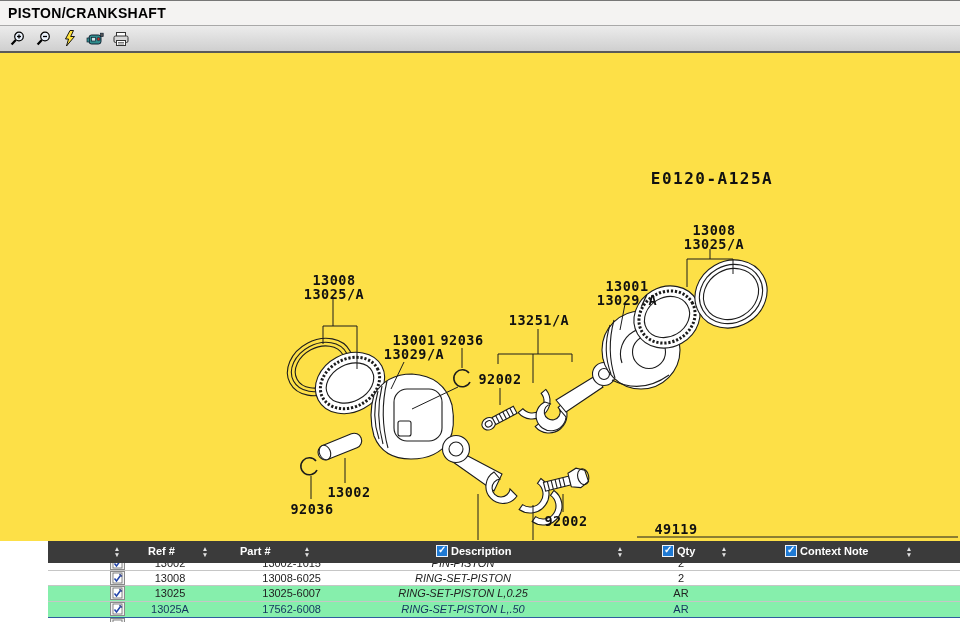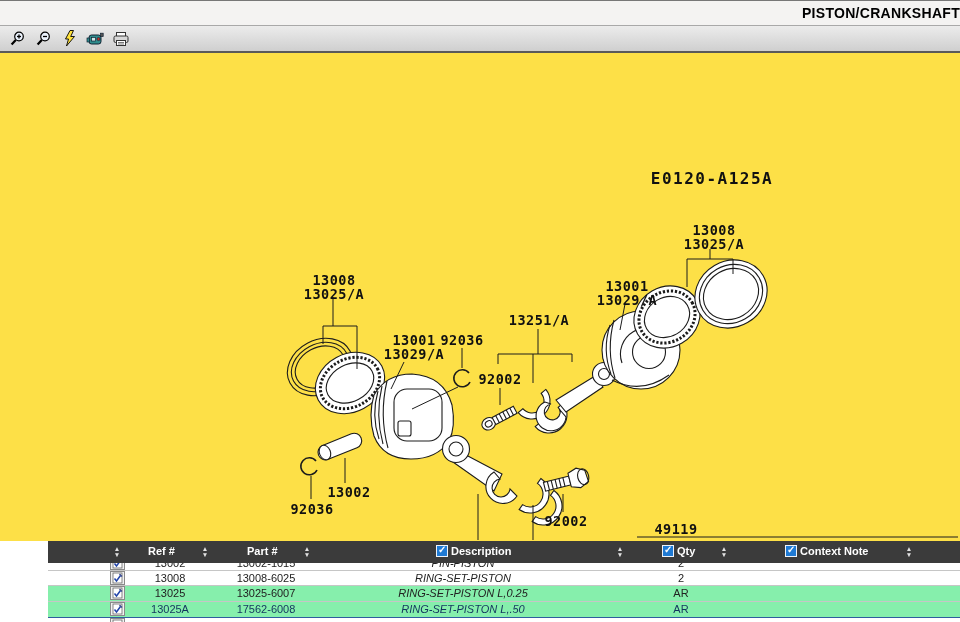--- a/index.html
+++ b/index.html
@@ -2,21 +2,21 @@
 <html><head>
 <meta charset="utf-8">
 <style>
   html,body{margin:0;padding:0;}
   body{width:960px;height:622px;overflow:hidden;background:#fff;
        font-family:"Liberation Sans", sans-serif;-webkit-font-smoothing:antialiased;}
   .app{position:relative;width:960px;height:622px;border-top:1px solid #777;box-sizing:border-box;background:#fff;}
 
   
   .titlebar{height:25px;background:#f4f3f2;border-bottom:1px solid #a9a9a9;
-            display:flex;align-items:center;padding-left:8px;box-sizing:border-box;justify-content:flex-end;}
+            display:flex;align-items:center;padding-left:8px;box-sizing:border-box;}
   .titlebar .title{font-size:14px;font-weight:bold;color:#000;letter-spacing:.3px;}
 
   
   .toolbar{height:27px;background:linear-gradient(#ececec,#cfcfcf);
            border-bottom:2px solid #5a5a5a;display:flex;align-items:center;
            padding-left:7px;box-sizing:border-box;gap:6px;}
   .tbtn{width:20px;height:20px;display:flex;align-items:center;justify-content:center;cursor:pointer;}
 
   
   .diagram{position:relative;width:960px;height:488px;background:#fde047;overflow:hidden;}
@@ -38,21 +38,21 @@
       border:1px solid #eef3fa;box-sizing:border-box;cursor:pointer;}
   .cb::after{content:"✓";position:absolute;top:-2px;left:1px;color:#fff;font-size:10px;font-weight:bold;}
 
   .rowclip{position:relative;overflow:hidden;background:#fff;}
   .trow{position:relative;height:15px;font-size:11px;color:#222;background:#fff;
         border-bottom:1px solid #c6c6c6;box-sizing:border-box;cursor:pointer;}
   .trow.alt{background:#86efac;}
   .trow.selected{background:#86efac;border-bottom:1px solid #2f5d9e;color:#12345e;}
   .cell{position:absolute;top:0;height:14px;line-height:14px;text-align:center;white-space:nowrap;}
   .c-ref {left:82px;width:80px;}
-  .c-part{left:163px;width:110px;}
+  .c-part{left:163px;width:110px;text-align:right;}
   .c-desc{left:260px;width:310px;font-style:italic;}
   .c-qty {left:603px;width:60px;}
   .c-ctx {left:721px;width:130px;}
   .c-foot{left:885px;width:70px;}
   .rowicon{position:absolute;left:62px;top:0;width:15px;height:14px;cursor:pointer;}
 </style>
 </head>
 <body>
 
 <div class="app">
@@ -225,21 +225,21 @@
       </g>
     </svg>
   </div>
 
   <div class="grid">
 
     <div class="ghead">
       <span class="sort" style="left:64px"></span>
       <span class="hlbl" style="left:100px">Ref #</span>
       <span class="sort" style="left:152px"></span>
-      <span class="hlbl" style="left:199px">Part #</span>
+      <span class="hlbl" style="left:192px">Part #</span>
       <span class="sort" style="left:254px"></span>
       <span class="cb" style="left:388px"></span>
       <span class="hlbl" style="left:403px">Description</span>
       <span class="sort" style="left:567px"></span>
       <span class="cb" style="left:614px"></span>
       <span class="hlbl" style="left:629px">Qty</span>
       <span class="sort" style="left:671px"></span>
       <span class="cb" style="left:737px"></span>
       <span class="hlbl" style="left:752px">Context Note</span>
       <span class="sort" style="left:856px"></span>

